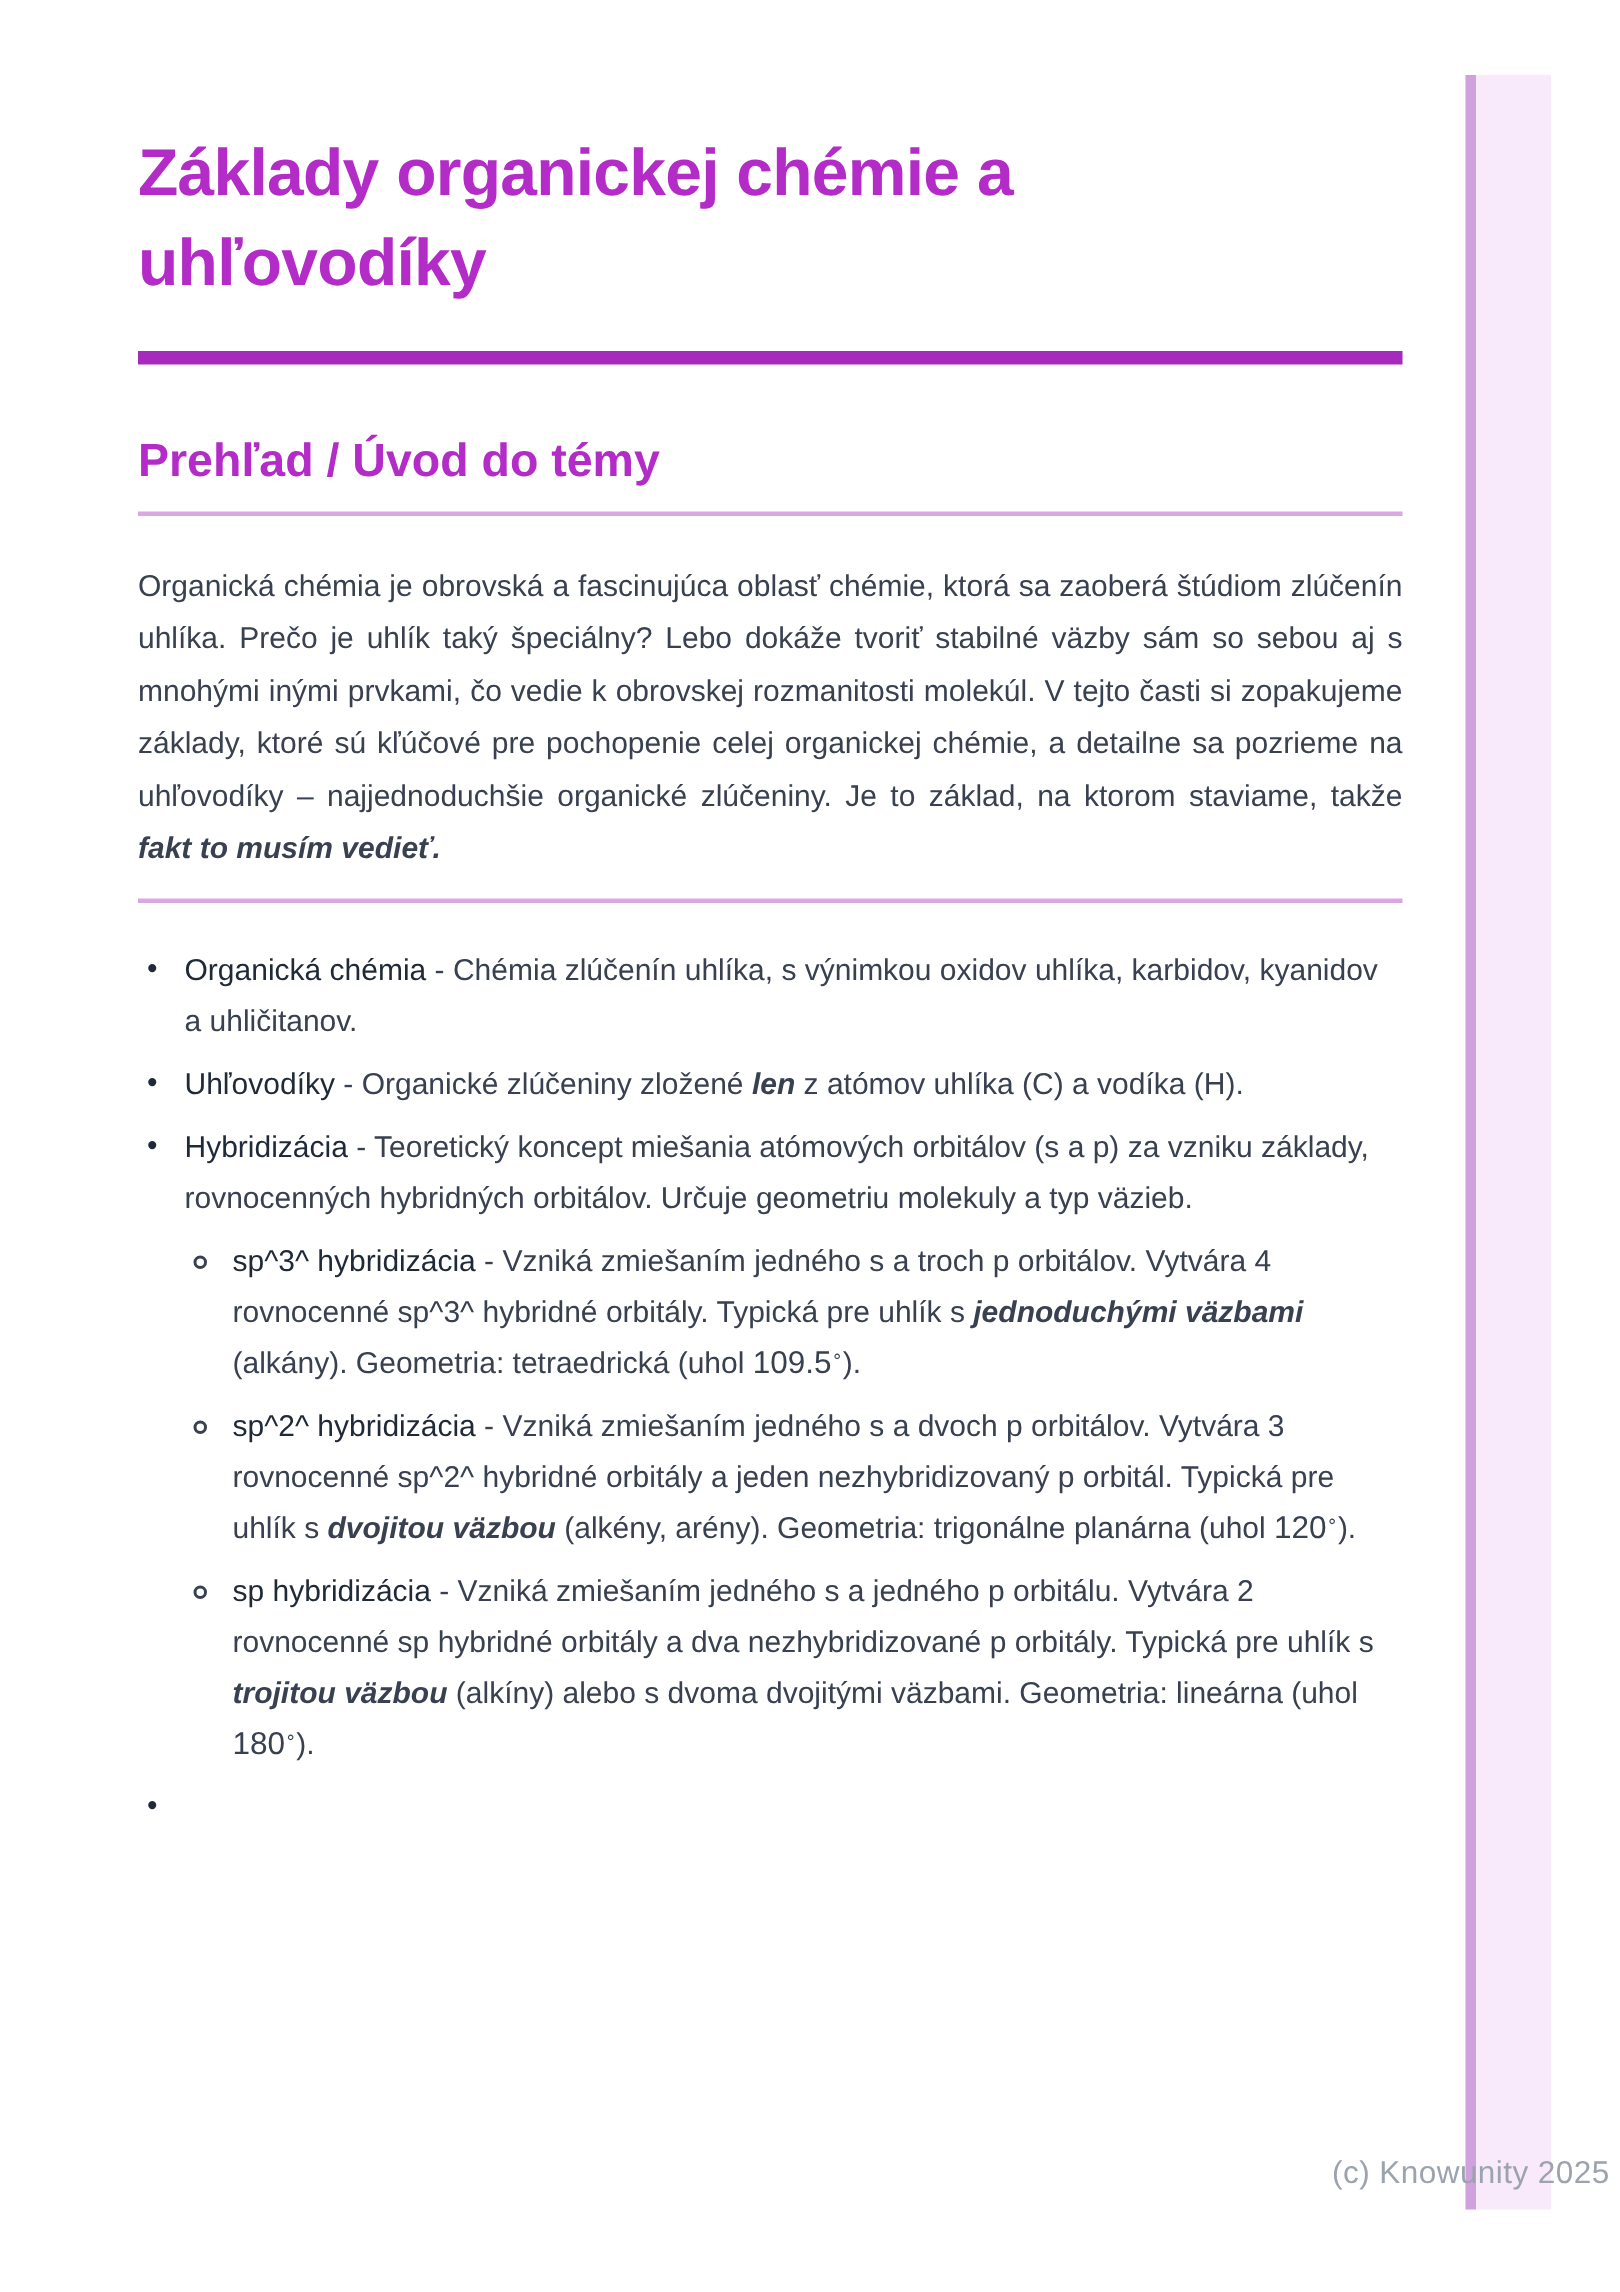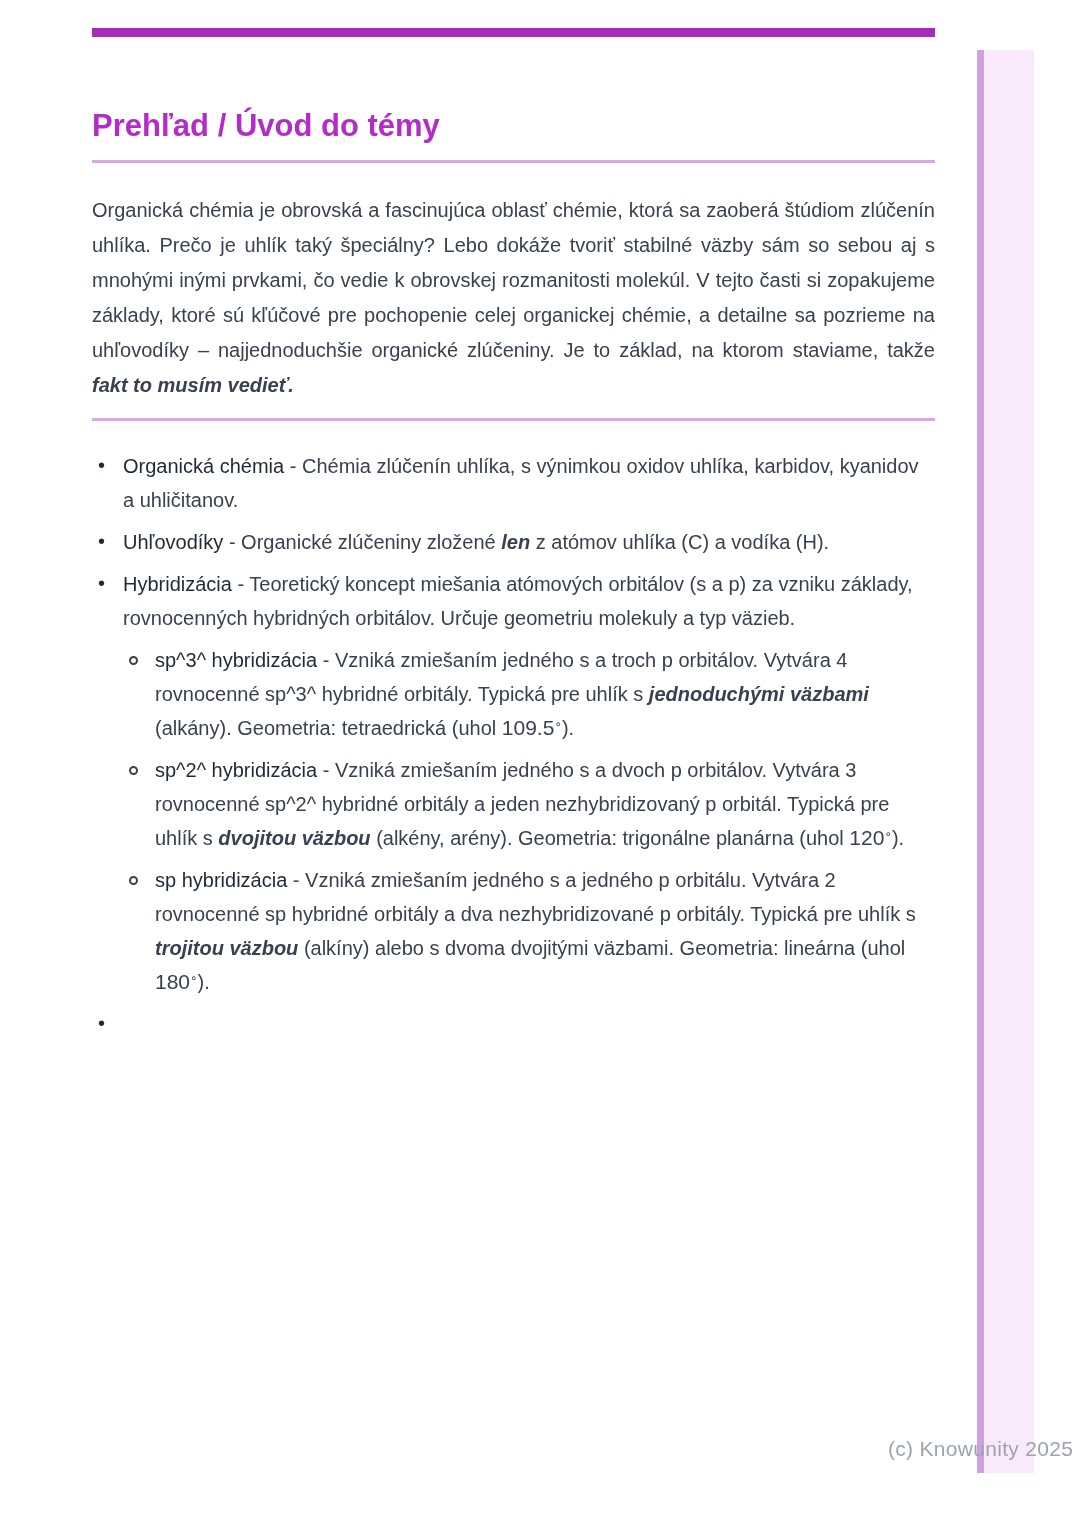--- a/index.html
+++ b/index.html
@@ -47,21 +47,21 @@
     font-weight: 700;
     letter-spacing: -0.5px;
     color: var(--accent, #b42cc7);
   }
   .rule-thick {
     margin-top: 28px;
     height: 9px;
     background: var(--accent-dark, #a62bbd);
   }
   h2.section-heading {
-    margin: 70px 0 0 0;
+    margin: 45px 0 0 0;
     font-size: 31px;
     line-height: 38px;
     font-weight: 700;
     color: var(--accent, #b42cc7);
   }
   .section-key-terms h2.section-heading { margin-top: 55px; }
   .rule-thin {
     margin-top: 15px;
     height: 3px;
     background: var(--accent-light, #d9a7e2);
@@ -108,20 +108,21 @@
 <body>
 
 <div class="page">
 
   <div class="side-bar"></div>
 
   <div class="watermark">(c) Knowunity 2025</div>
 
   <div class="content">
 
+    <h1 class="doc-title">Základy organickej chémie a uhľovodíky</h1>
 
     <div class="rule-thick"></div>
 
     <section class="section-intro">
       <h2 class="section-heading">Prehľad / Úvod do témy</h2>
       <div class="rule-thin"></div>
       <p class="para"><span>Organická chémia je obrovská a fascinujúca oblasť chémie, ktorá sa zaoberá štúdiom zlúčenín uhlíka. Prečo je uhlík taký špeciálny? Lebo dokáže tvoriť stabilné väzby sám so sebou aj s mnohými inými prvkami, čo vedie k obrovskej rozmanitosti molekúl. V tejto časti si zopakujeme základy, ktoré sú kľúčové pre pochopenie celej organickej chémie, a detailne sa pozrieme na uhľovodíky – najjednoduchšie organické zlúčeniny. Je to základ, na ktorom staviame, takže </span><span class="seg-i">fakt to musím vedieť.</span></p>
     </section>
 
     <section class="section-key-terms">

